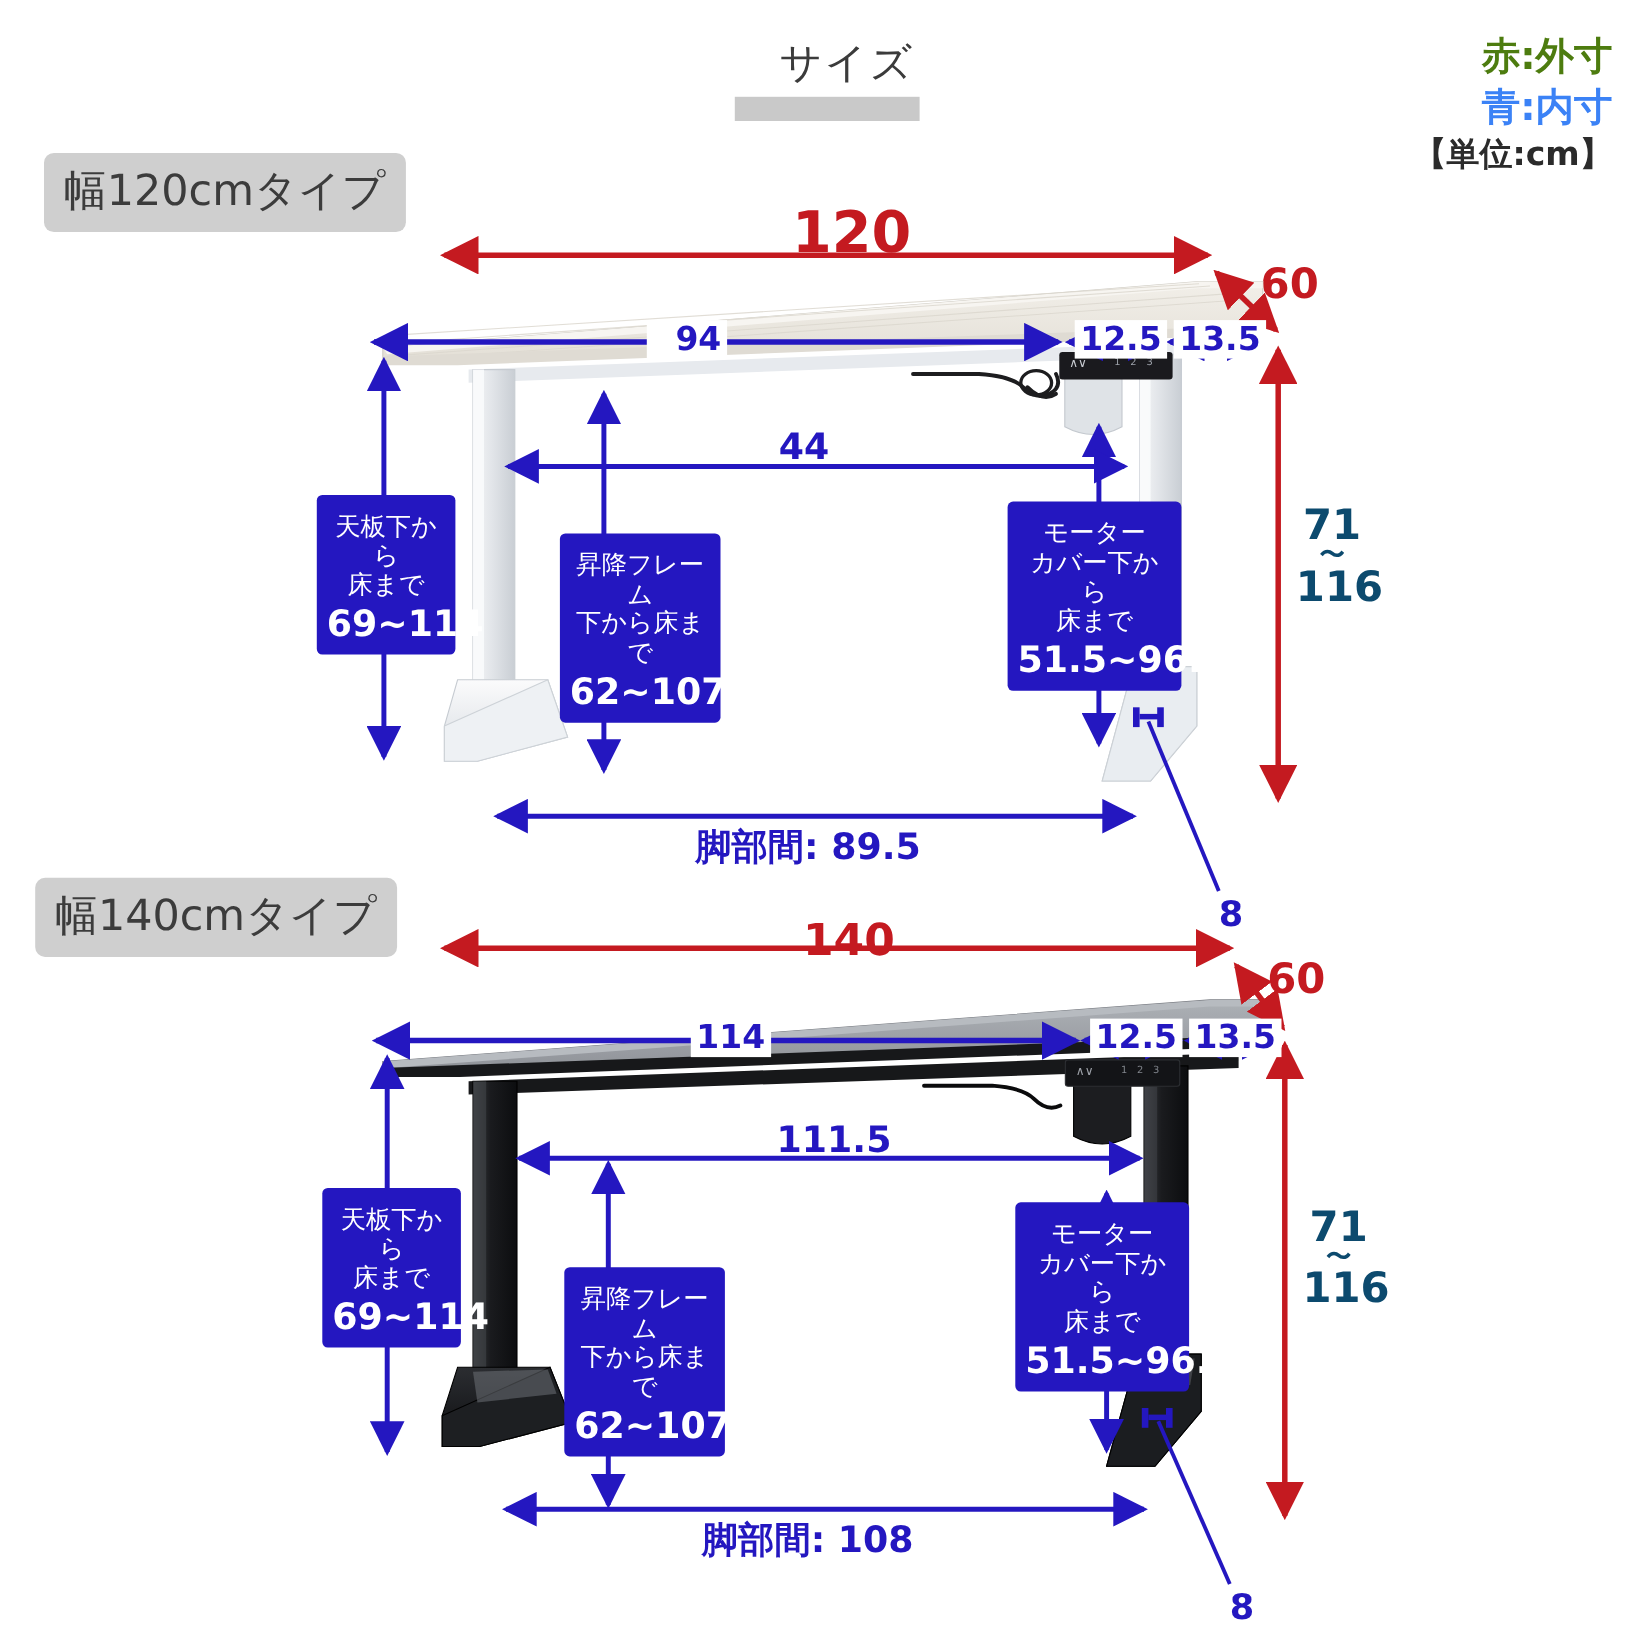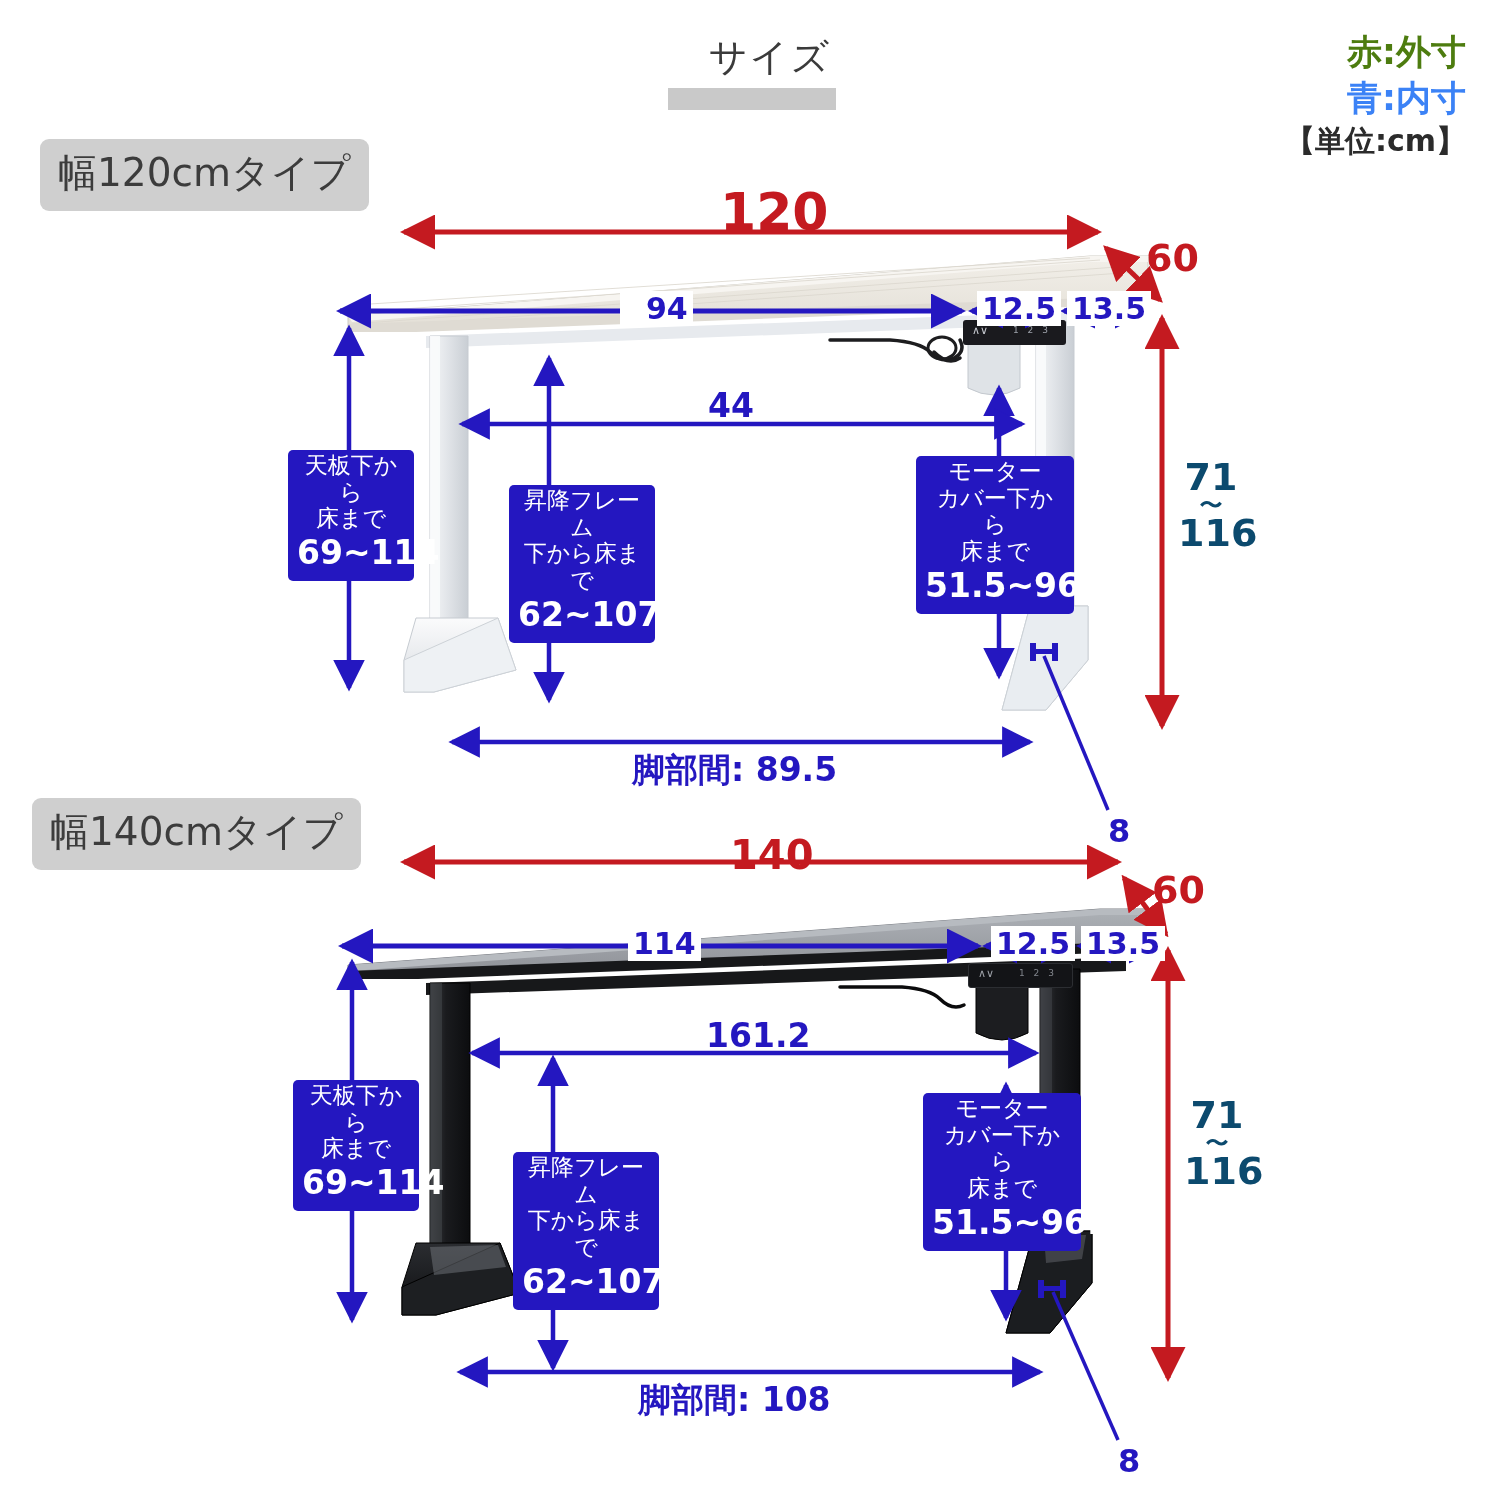--- a/index.html
+++ b/index.html
@@ -41,21 +41,21 @@
   }
 
   
   .dimlabel{position:absolute;font-family:"DejaVu Sans",sans-serif;font-weight:700;white-space:nowrap;}
   .red{color:#c41a20;}
 
   .bluebox{
     position:absolute;background:#2417c0;color:#fff;
     border-radius:5px;text-align:center;
     font-family:"DejaVu Sans",sans-serif;
-    line-height:1.16;padding:2px 9px 9px 9px;
+    line-height:1.16;padding:16px 9px 9px 9px;
     box-sizing:border-box;z-index:40;
   }
   .bluebox .t{font-size:23px;display:block;font-weight:500;}
   .bluebox .v{font-size:33px;display:block;font-weight:700;margin-top:2px;}
 
   .lbl-out{ 
     position:absolute;font-family:"DejaVu Sans",sans-serif;font-weight:700;
     color:#2417c0;font-size:30px;background:#fff;padding:0 5px;z-index:35;white-space:nowrap;
   }
   .lbl-plain{
@@ -309,21 +309,21 @@
 
 <div class="dimlabel red" style="left:720px;top:182px;font-size:52px;">120</div>
 <div class="dimlabel red" style="left:1146px;top:236px;font-size:38px;">60</div>
 
 <div class="vstack" style="left:1178px;top:460px;width:66px;">
   <span class="n">71</span>
   <span class="t">〜</span>
   <span class="n">116</span>
 </div>
 
-<div class="lbl-out" style="left:620px;top:291px;padding-left:26px;">94</div>
+<div class="lbl-out" style="left:588px;top:291px;padding-left:26px;">94</div>
 <div class="lbl-out" style="left:977px;top:291px;">12.5</div>
 <div class="lbl-out" style="left:1067px;top:291px;">13.5</div>
 
 <div class="lbl-plain" style="left:708px;top:386px;font-size:33px;">44</div>
 <div class="lbl-plain" style="left:632px;top:748px;font-size:33px;">脚部間: 89.5</div>
 <div class="lbl-plain" style="left:1108px;top:812px;font-size:32px;">8</div>
 
 <div class="bluebox" style="left:288px;top:450px;width:126px;">
   <span class="t">天板下から</span>
   <span class="t">床まで</span>
@@ -349,21 +349,21 @@
 <div class="vstack" style="left:1184px;top:1098px;width:66px;">
   <span class="n">71</span>
   <span class="t">〜</span>
   <span class="n">116</span>
 </div>
 
 <div class="lbl-out" style="left:628px;top:926px;">114</div>
 <div class="lbl-out" style="left:991px;top:926px;">12.5</div>
 <div class="lbl-out" style="left:1081px;top:926px;">13.5</div>
 
-<div class="lbl-plain" style="left:706px;top:1016px;font-size:33px;">161.2</div>
+<div class="lbl-plain" style="left:706px;top:1016px;font-size:33px;">111.5</div>
 <div class="lbl-plain" style="left:638px;top:1378px;font-size:33px;">脚部間: 108</div>
 <div class="lbl-plain" style="left:1118px;top:1442px;font-size:32px;">8</div>
 
 <div class="bluebox" style="left:293px;top:1080px;width:126px;">
   <span class="t">天板下から</span>
   <span class="t">床まで</span>
   <span class="v">69~114</span>
 </div>
 
 <div class="bluebox" style="left:513px;top:1152px;width:146px;">

